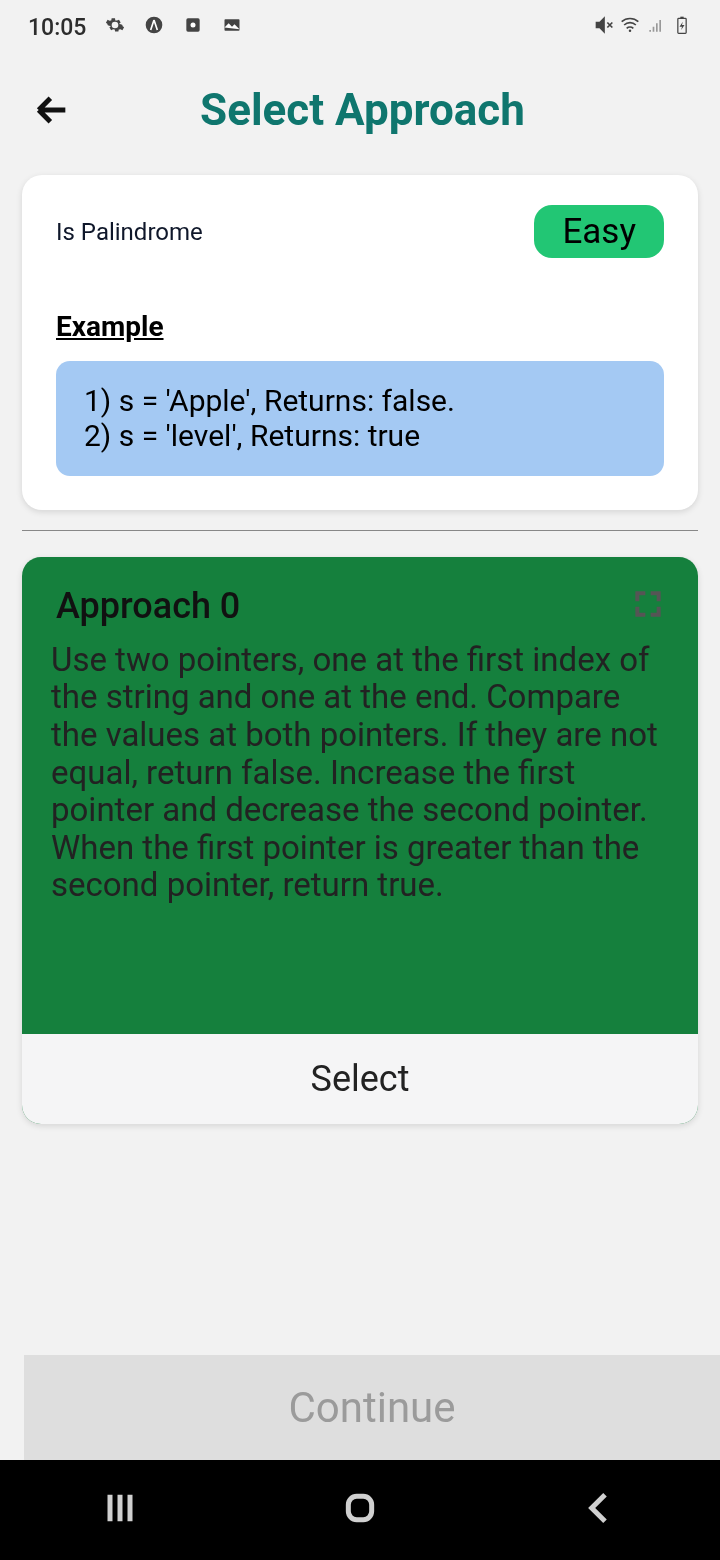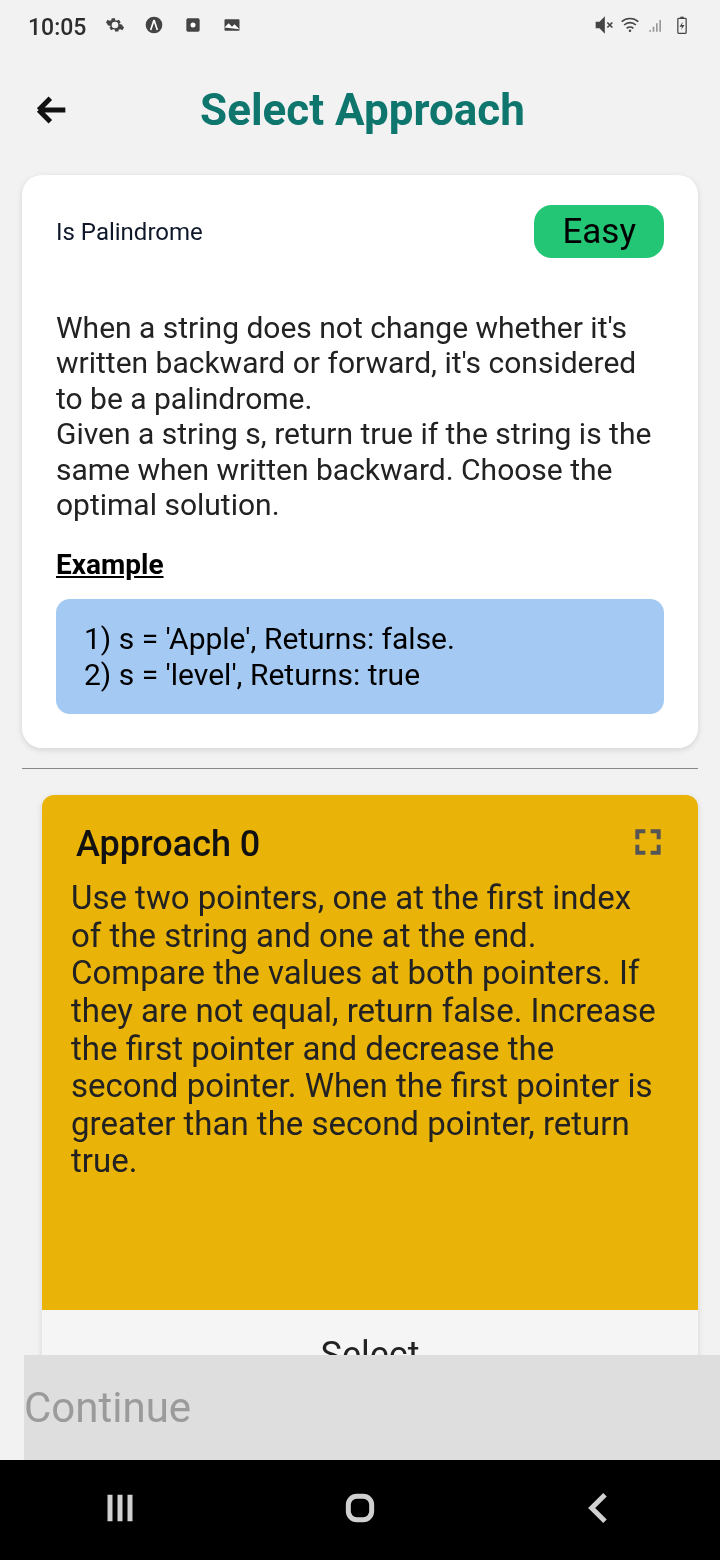--- a/index.html
+++ b/index.html
@@ -91,25 +91,24 @@
   font-size: 30px;
   line-height: 1.18;
   white-space: pre-line;
 }
 
 
 .divider { height: 1px; background: #888; margin: 8px 0 26px 0; }
 
 
 .approach-card {
-  background: #eab308;
-  border-radius: 12px;
+  background: #15803d;
+  border-radius: 19px;
   box-shadow: 0 2px 6px rgba(0,0,0,0.12);
   overflow: hidden;
-  margin-left: 20px;
 }
 .approach-header {
   display: flex;
   justify-content: space-between;
   align-items: center;
   padding: 28px 34px 8px 34px;
 }
 .approach-title { font-size: 36px; font-weight: 500; color: #111; }
 .expand-icon svg { width: 32px; height: 32px; stroke: #555; stroke-width: 3; fill: none; }
 .approach-desc {
@@ -126,20 +125,21 @@
   color: #222;
 }
 
 
 .continue-btn {
   position: absolute;
   bottom: 100px;
   left: 0; right: 0;
   background: #dedede;
   color: #9b9b9b;
+  text-align: center;
   font-size: 42px;
   padding: 28px 0;
   margin-left: 24px;
 }
 
 
 .navbar {
   position: absolute;
   bottom: 0; left: 0; right: 0;
   height: 100px;
@@ -216,22 +216,20 @@
   <div class="title">Select Approach</div>
 </div>
 
 <div class="content">
 
   <div class="card">
     <div class="card-header">
       <div class="problem-title">Is Palindrome</div>
       <div class="badge">Easy</div>
     </div>
-    <div class="description">When a string does not change whether it's written backward or forward, it's considered to be a palindrome.
-Given a string s, return true if the string is the same when written backward. Choose the optimal solution.</div>
     <div class="example-heading">Example</div>
     <div class="example-box">1) s = 'Apple',  Returns: false.
 2) s = 'level', Returns: true</div>
   </div>
 
   <div class="divider"></div>
 
   <div class="approach-card">
     <div class="approach-header">
       <div class="approach-title">Approach 0</div>

